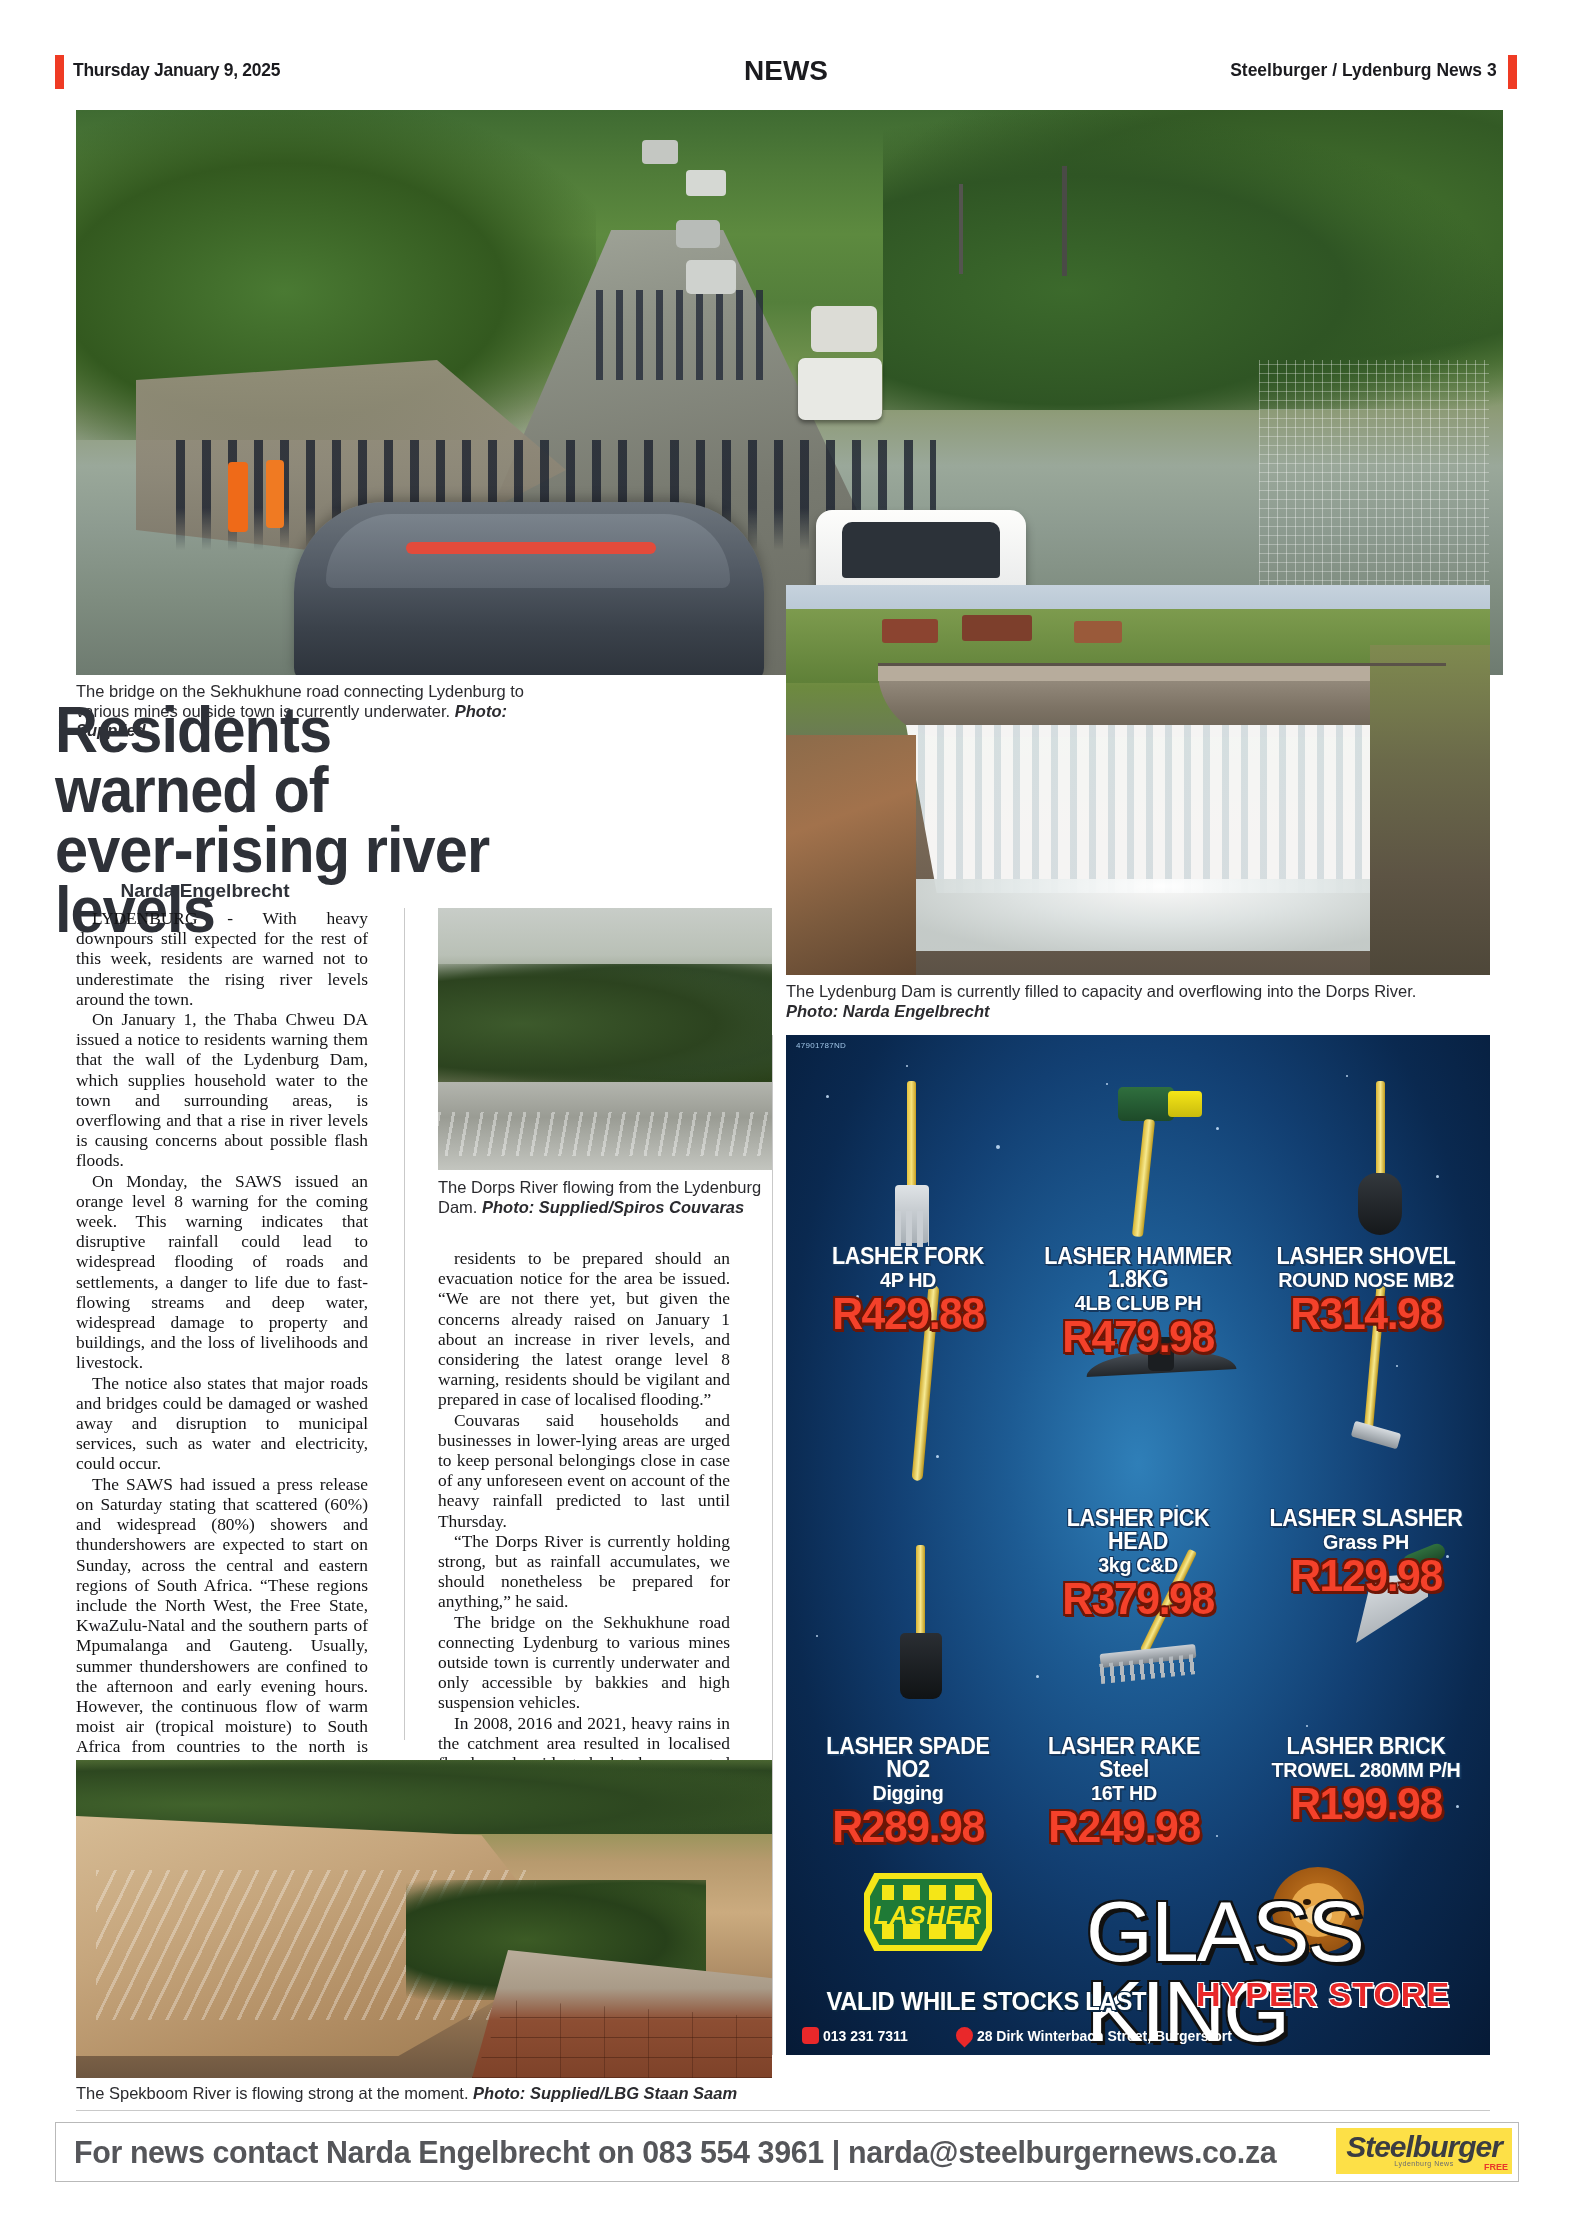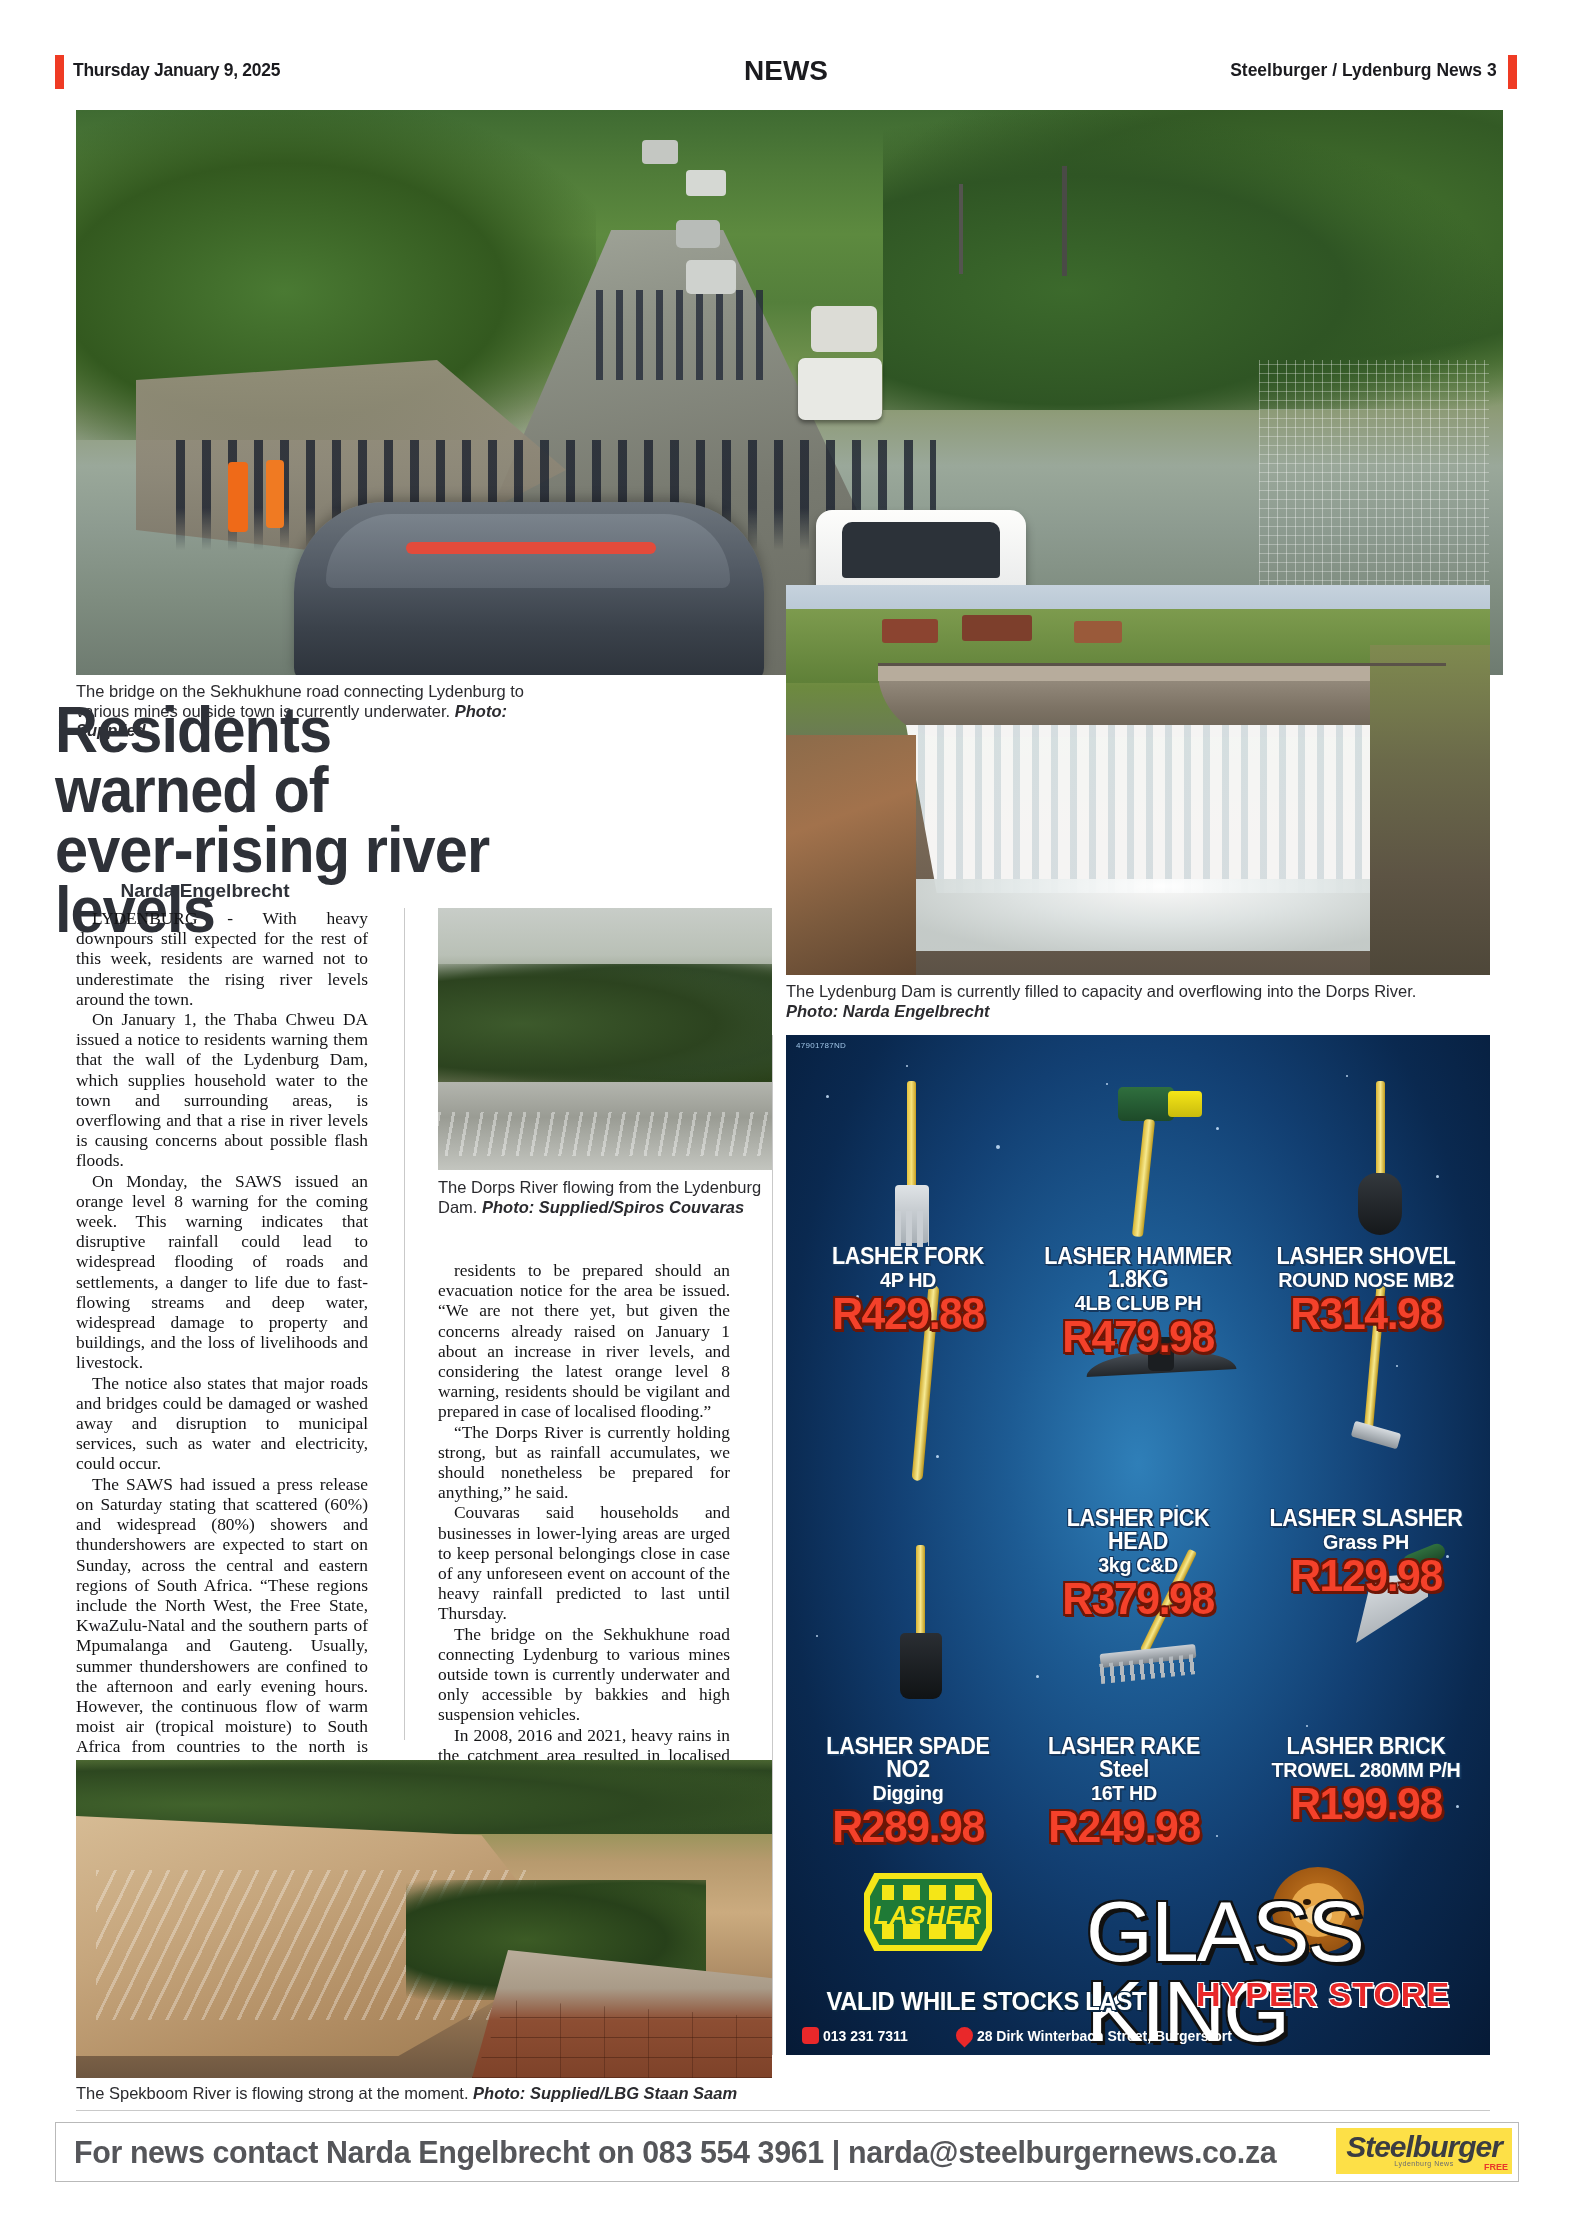--- a/index.html
+++ b/index.html
@@ -177,24 +177,24 @@
         radial-gradient(ellipse at 88% 55%,#3a5529 0%,#294019 55%,rgba(41,64,25,0) 80%);"></div>
     <div style="position:absolute;left:0;bottom:0;right:0;height:88px;background:
         linear-gradient(180deg,#b3b5ae 0%,#9a9c94 40%,#c3c5bf 100%);"></div>
     <div style="position:absolute;left:0;bottom:14px;right:0;height:44px;background:
         repeating-linear-gradient(100deg,rgba(255,255,255,.55) 0 3px,rgba(255,255,255,0) 3px 14px);opacity:.7;"></div>
   </div>
   <div class="cap" style="left:438px;top:1178px;width:334px;">
     <span>The Dorps River flowing from the Lydenburg Dam. </span><b>Photo: Supplied/Spiros Couvaras</b>
   </div>
 
-  <div class="col" style="left:438px;top:1248px;width:292px;margin-top:12px;">
+  <div class="col" style="left:438px;top:1248px;width:292px;">
     <p class="first">residents to be prepared should an evacuation notice for the area be issued. “We are not there yet, but given the concerns already raised on January 1 about an increase in river levels, and considering the latest orange level 8 warning, residents should be vigilant and prepared in case of localised flooding.”</p>
+    <p>Couvaras said households and businesses in lower-lying areas are urged to keep personal belongings close in case of any unforeseen event on account of the heavy rainfall predicted to last until Thursday.</p>
     <p>“The Dorps River is currently holding strong, but as rainfall accumulates, we should nonetheless be prepared for anything,” he said.</p>
-    <p>Couvaras said households and businesses in lower-lying areas are urged to keep personal belongings close in case of any unforeseen event on account of the heavy rainfall predicted to last until Thursday.</p>
     <p>The bridge on the Sekhukhune road connecting Lydenburg to various mines outside town is currently underwater and only accessible by bakkies and high suspension vehicles.</p>
     <p>In 2008, 2016 and 2021, heavy rains in the catchment area resulted in localised floods, and residents had to be evacuated from their homes in Lydenburg and Viljoen streets.</p>
   </div>
 
   <div class="photo" style="left:786px;top:585px;width:704px;height:390px;">
     <div style="position:absolute;inset:0;background:linear-gradient(180deg,#b9c4cf 0%,#8fa35f 14%,#6d8a3f 26%,#6a7a55 40%,#7b6a58 60%,#6d5f50 80%,#5c5246 100%);"></div>
 
     <div style="position:absolute;left:0;top:0;right:0;height:52px;background:linear-gradient(180deg,#c6d2dd 0%,#aebfcd 100%);"></div>
 
     <div style="position:absolute;left:0;top:24px;right:0;height:74px;background:

